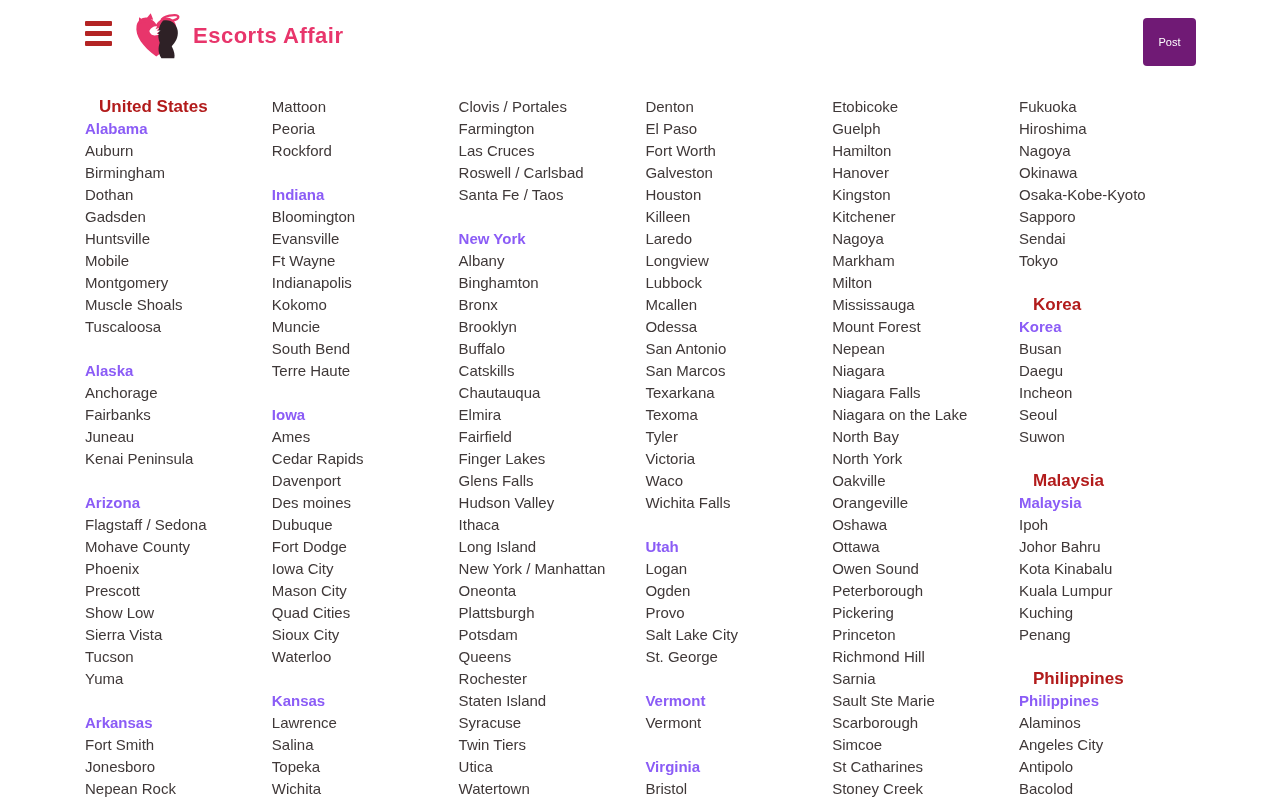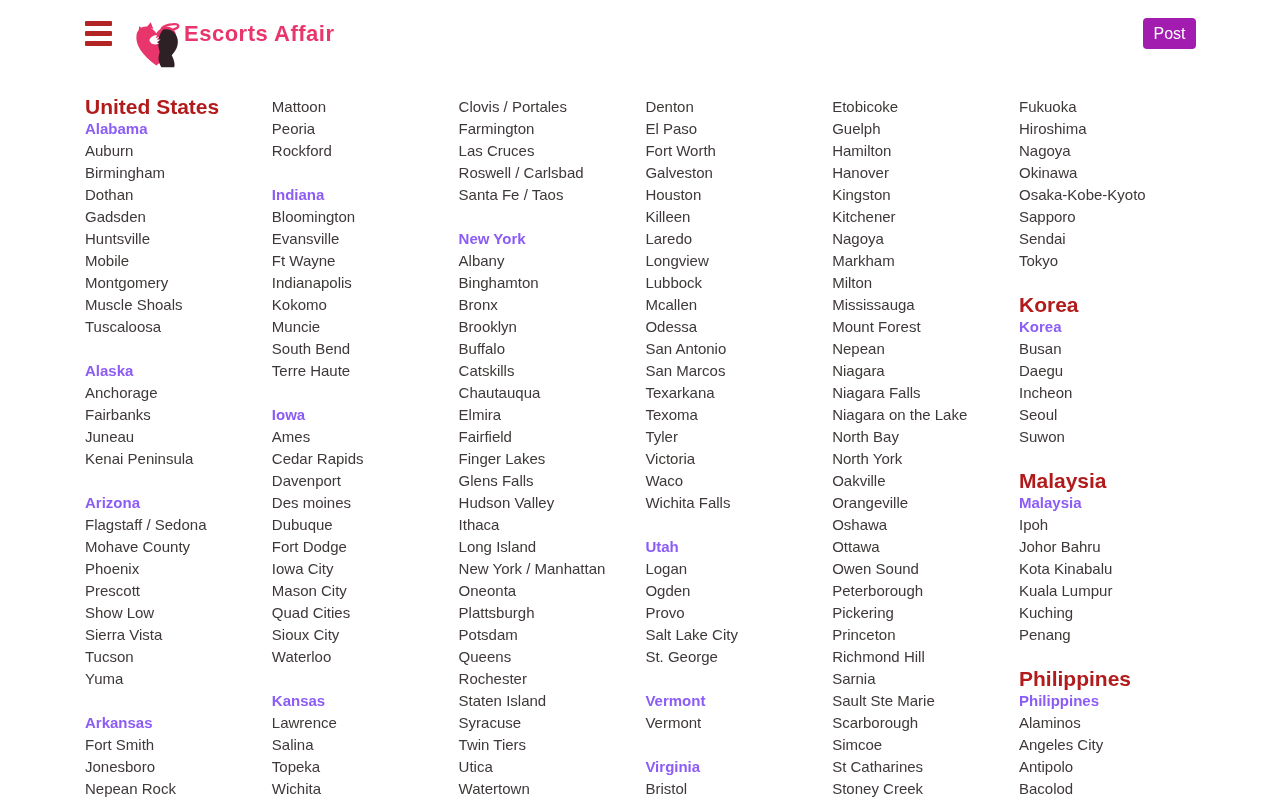--- a/index.html
+++ b/index.html
@@ -12,45 +12,45 @@
   
   .topbar { position: relative; height: 96px; }
   .hamburger {
     position: absolute; left: 85px; top: 21px;
     width: 27px; cursor: pointer;
   }
   .hamburger .bar {
     height: 5px; background: #b32424; border-radius: 1px; margin-bottom: 5px;
   }
   .brand {
-    position: absolute; left: 132px; top: 21px;
-    display: flex; align-items: flex-start; gap: 0; cursor: pointer;
+    position: absolute; left: 132px; top: 12px;
+    display: flex; align-items: center; gap: 9px; cursor: pointer;
   }
   .brand-text {
     font-size: 22px; font-weight: 800; color: #e8356b; letter-spacing: .5px;
   }
   .post-btn {
     position: absolute; right: 84px; top: 18px;
-    width: 53px; height: 31px;
-    background: #a21caf; color: #ffffff;
+    width: 53px; height: 48px;
+    background: #701a75; color: #ffffff;
     font-family: "Liberation Sans", sans-serif;
-    font-size: 16px; border: none; border-radius: 4px; cursor: pointer;
+    font-size: 11px; border: none; border-radius: 4px; cursor: pointer;
   }
   
   .directory {
     position: absolute; left: 85px; top: 96px;
     display: flex;
   }
   .col { width: 186.8px; flex: none; }
   .item {
     display: block; height: 22px; line-height: 22px;
     font-size: 15px; white-space: nowrap; text-decoration: none;
   }
   .item.country {
-    font-size: 21px; font-weight: 700; color: #b21b1b;
+    font-size: 17px; font-weight: 700; color: #b21b1b; margin-left: 14px;
   }
   .item.state { font-weight: 700; color: #8b5cf6; cursor: pointer; }
   .item.city  { color: #3f3838; cursor: pointer; }
   .item.gap   { pointer-events: none; }
 </style>
 </head>
 <body>
 
 <header class="topbar">
   <div class="hamburger">

